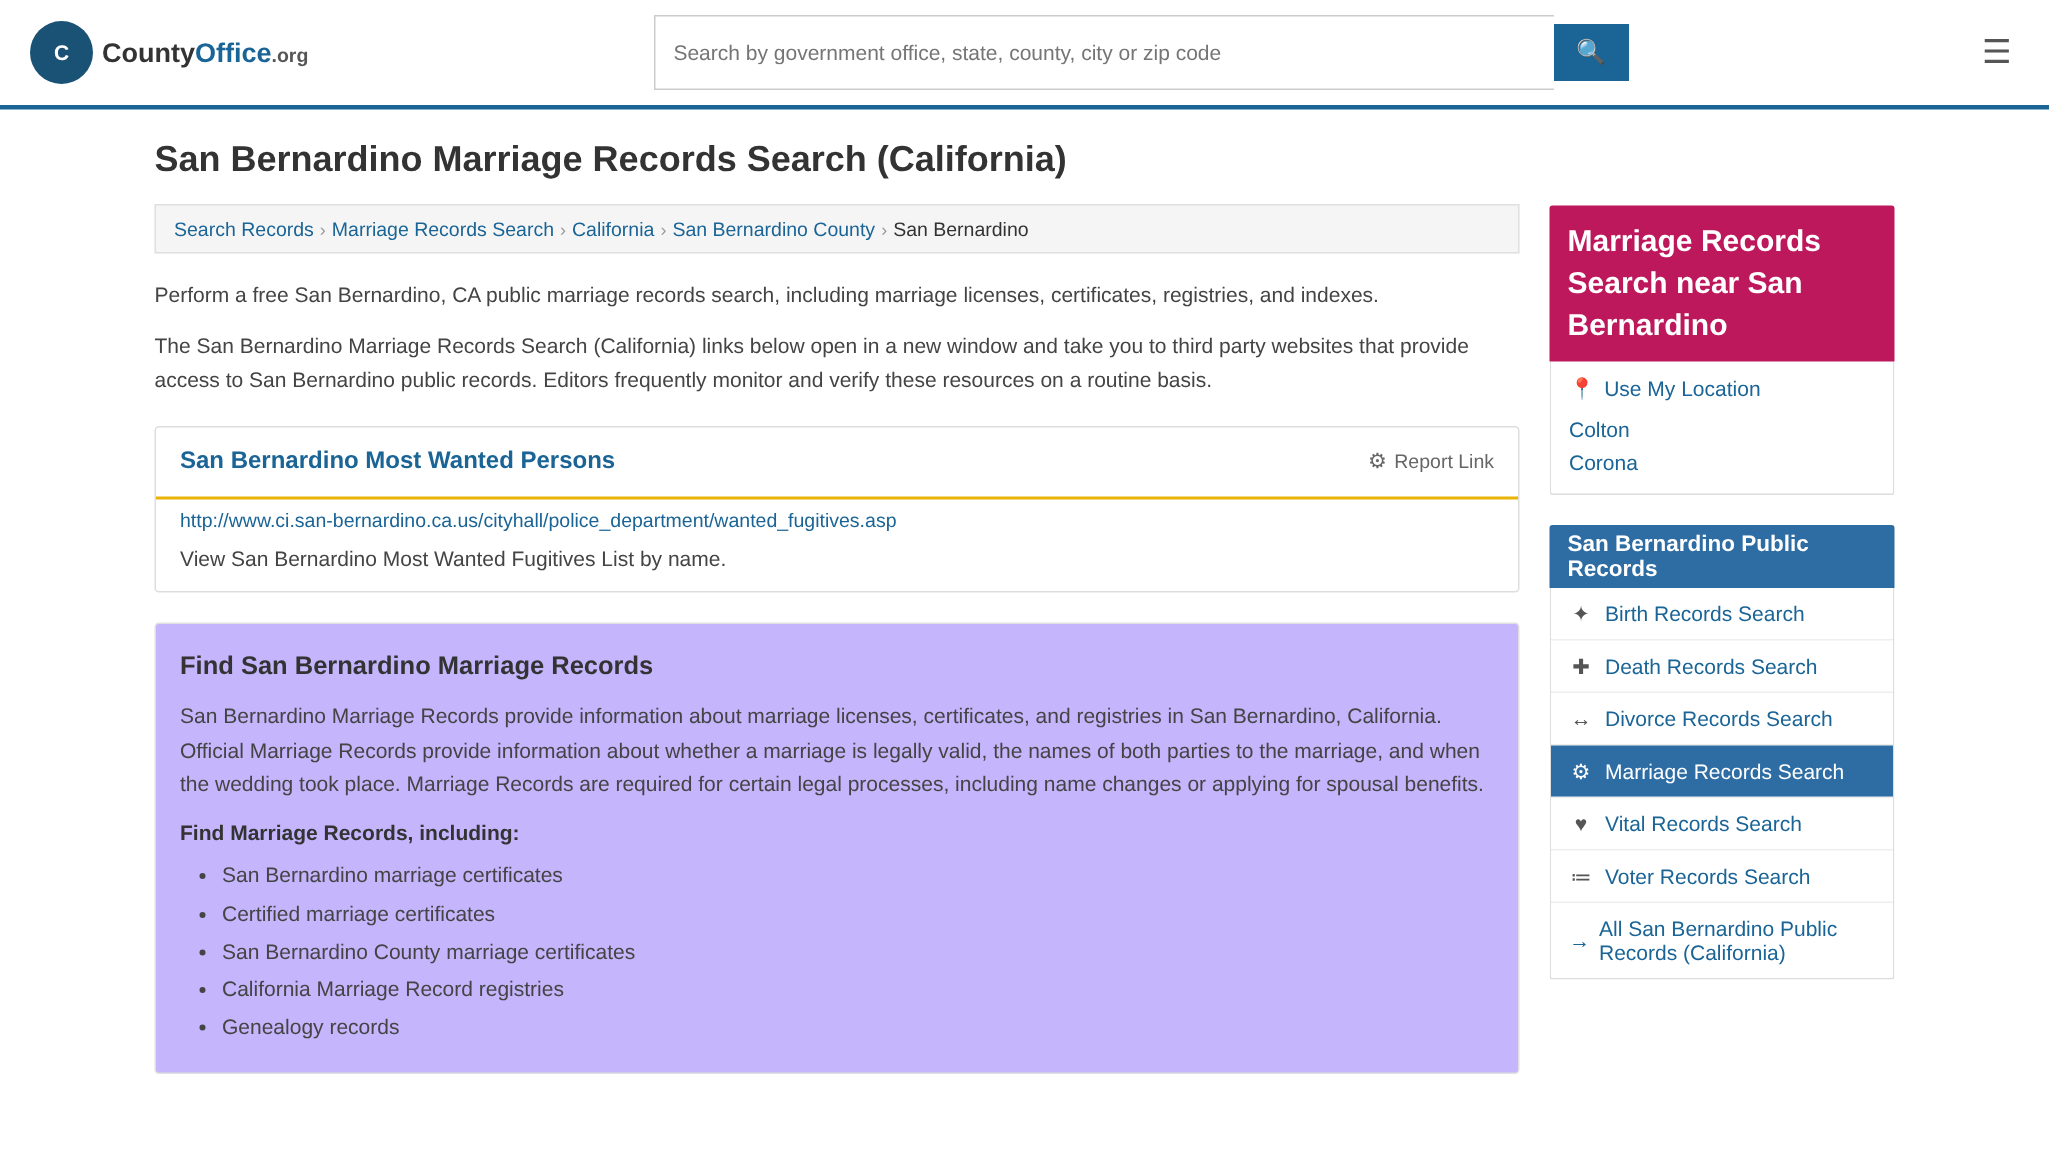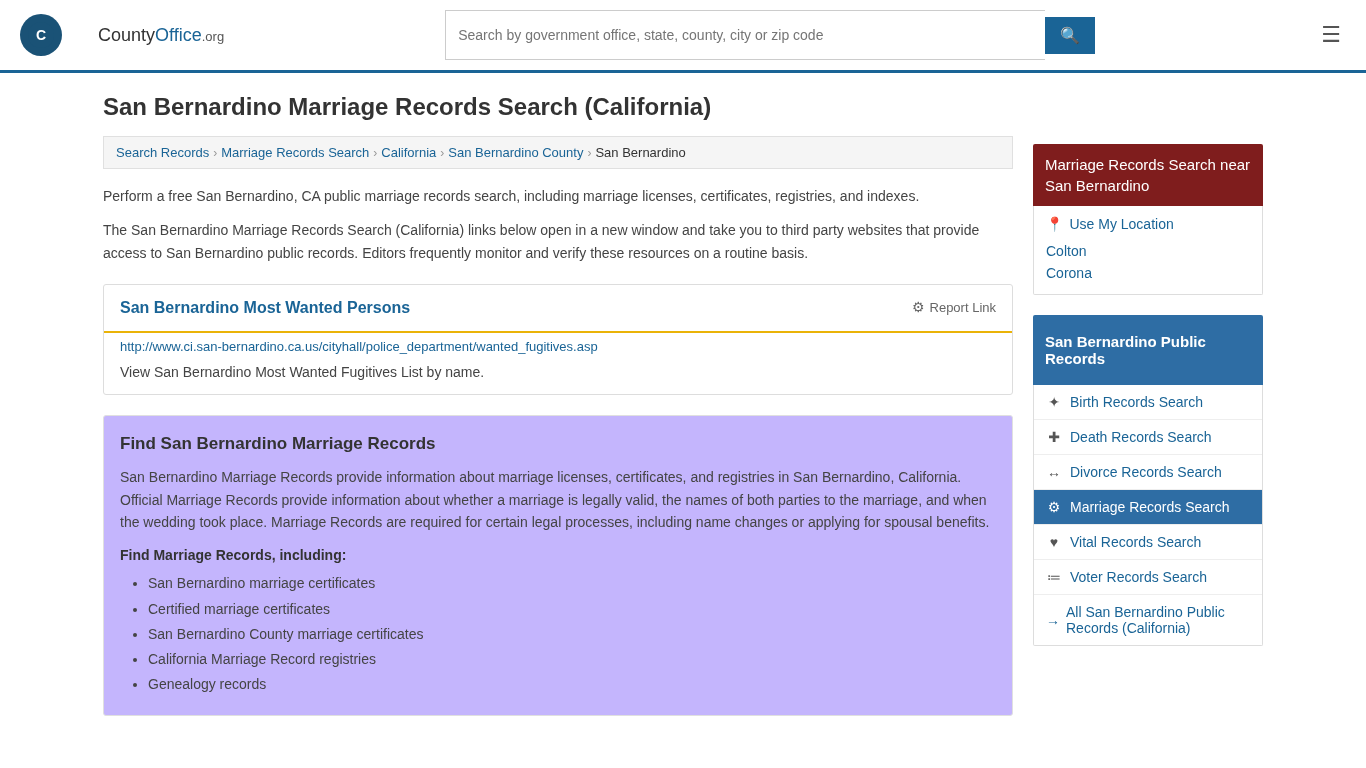--- a/index.html
+++ b/index.html
@@ -188,25 +188,25 @@
 
     
     .sidebar {
       width: 230px;
       flex-shrink: 0;
     }
     .sidebar-section {
       margin-bottom: 20px;
     }
     .sidebar-header {
-      background: #7f1d1d;
+      background: #be185d;
       color: #fff;
       padding: 10px 12px;
-      font-size: 15px;
-      font-weight: normal;
+      font-size: 20px;
+      font-weight: bold;
       line-height: 1.4;
       border-radius: 2px 2px 0 0;
     }
     .sidebar-content {
       border: 1px solid #ddd;
       border-top: none;
       border-radius: 0 0 2px 2px;
       padding: 10px 12px;
     }
     .use-location {
@@ -224,21 +224,21 @@
       display: block;
       color: #1a6496;
       font-size: 14px;
       text-decoration: none;
       padding: 3px 0;
     }
 
     .sidebar-records-header {
       background: #2e6da4;
       color: #fff;
-      padding: 18px 12px;
+      padding: 4px 12px;
       font-size: 15px;
       font-weight: bold;
       border-radius: 2px 2px 0 0;
     }
     .sidebar-records-content {
       border: 1px solid #ddd;
       border-top: none;
       border-radius: 0 0 2px 2px;
     }
     .sidebar-record-item {
@@ -286,21 +286,21 @@
 
 <div class="header">
   <div class="logo-area">
     <div class="logo-circle">
       <svg width="28" height="28" viewBox="0 0 28 28">
         <circle cx="14" cy="14" r="13" fill="#1a5276"></circle>
         <text x="14" y="19" text-anchor="middle" fill="white" font-size="14" font-weight="bold">C</text>
       </svg>
     </div>
     <div>
-      <span style="font-size:18px;font-weight:normal;color:#333;margin-left:30px;">County<span style="color:#1a6496;">Office</span><span style="font-size:13px;color:#555;">.org</span></span>
+      <span style="font-size:18px;font-weight:bold;color:#333;">County<span style="color:#1a6496;">Office</span><span style="font-size:13px;color:#555;">.org</span></span>
     </div>
   </div>
   <div class="search-area">
     <input class="search-input" type="text" placeholder="Search by government office, state, county, city or zip code" style="">
     <button class="search-btn">
       <span>🔍</span>
     </button>
   </div>
   <div class="header-right">
     <button class="menu-btn">

